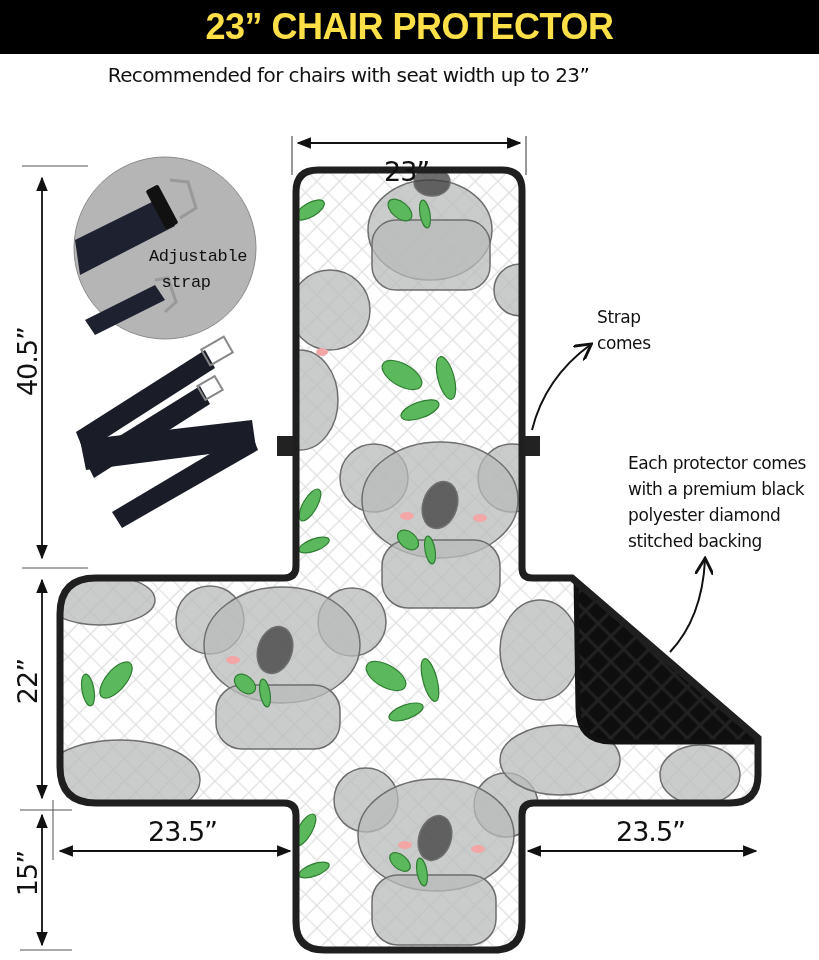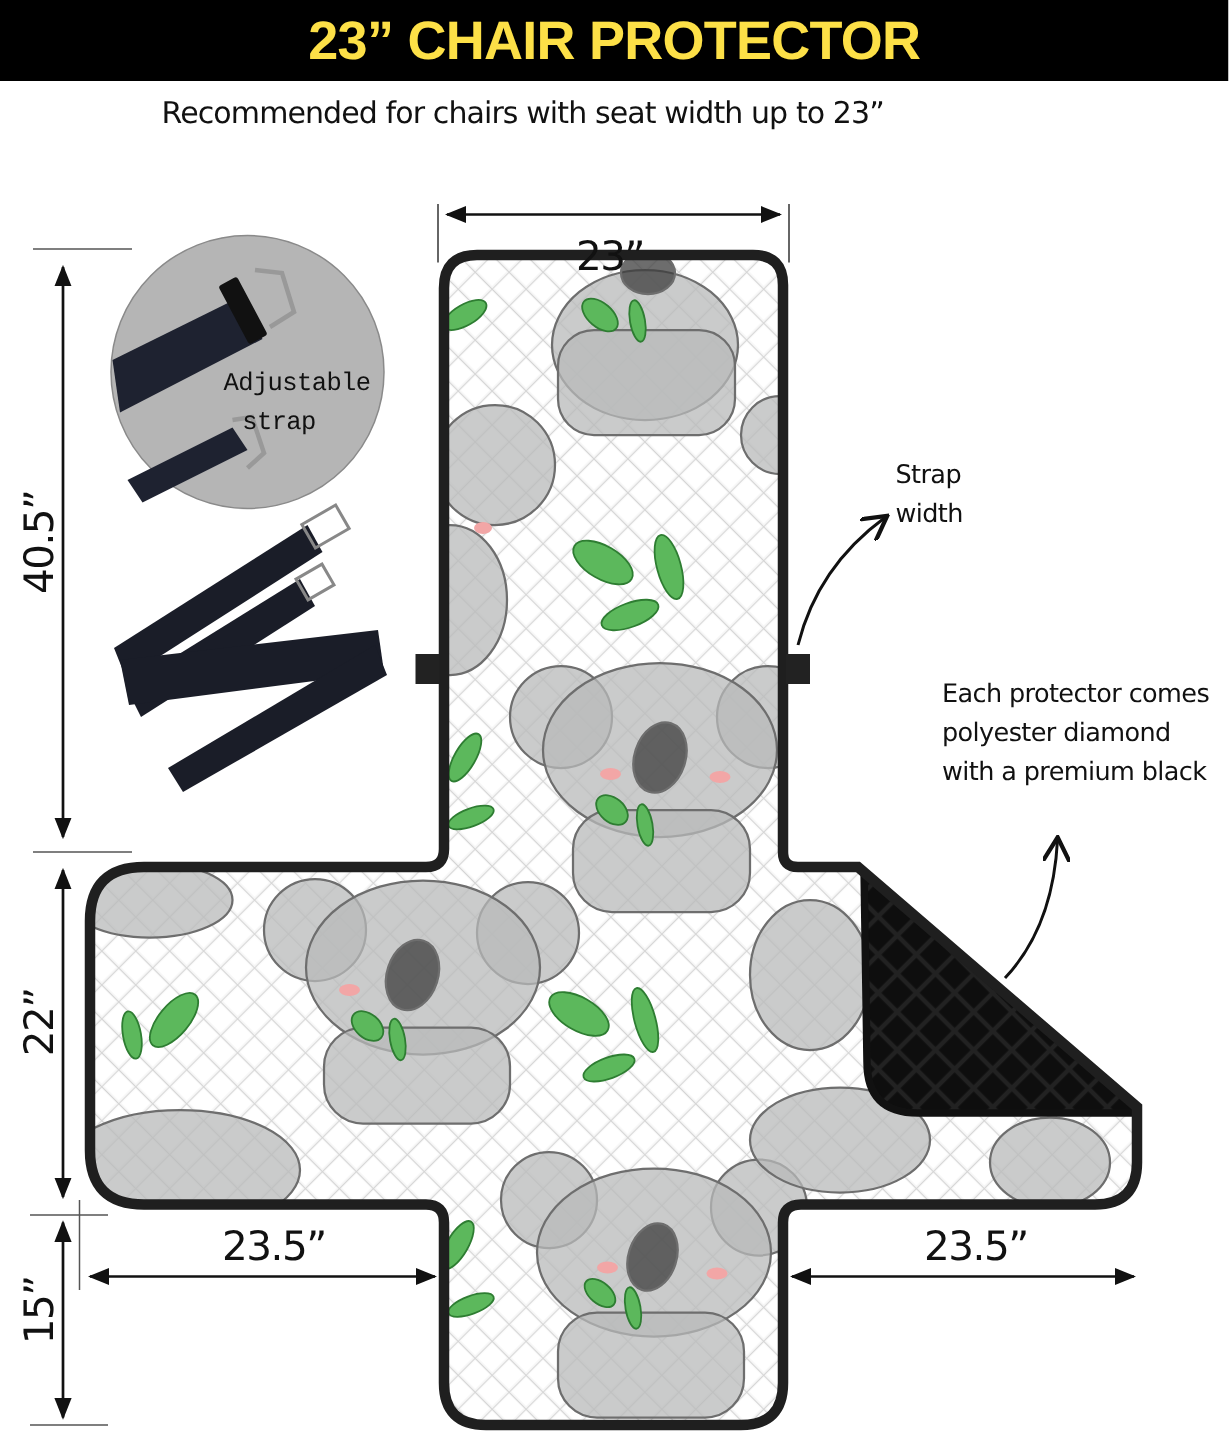--- a/index.html
+++ b/index.html
@@ -169,20 +169,21 @@
 <div class="label dim-big" style="left:148px; top:816px;">23.5”</div>
 <div class="label dim-big" style="left:616px; top:816px;">23.5”</div>
 
 <div class="label note" style="left:149px; top:244px; text-align:center; width:74px;font-family:Liberation Mono, monospace;">
   <div>Adjustable</div>
   <div>strap</div>
 </div>
 
 <div class="label note" style="left:597px; top:304px;">
   <div>Strap</div>
-  <div>width</div>
+  <div>comes</div>
 </div>
 
 <div class="label note" style="left:596px; top:450px;margin-left:32px;">
   <div>Each protector comes</div>
+  <div>with a premium black</div>
   <div>polyester diamond</div>
-  <div>with a premium black</div>
+  <div>stitched backing</div>
 </div>
 
 </body></html>

